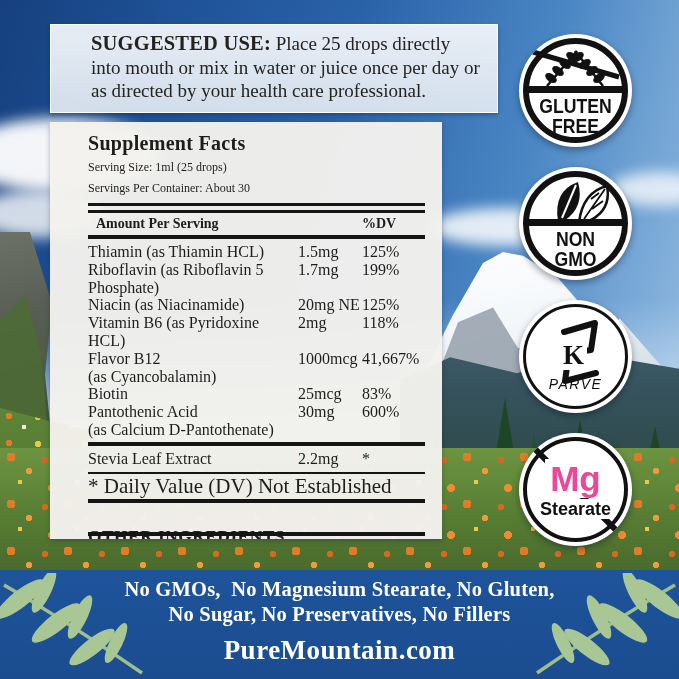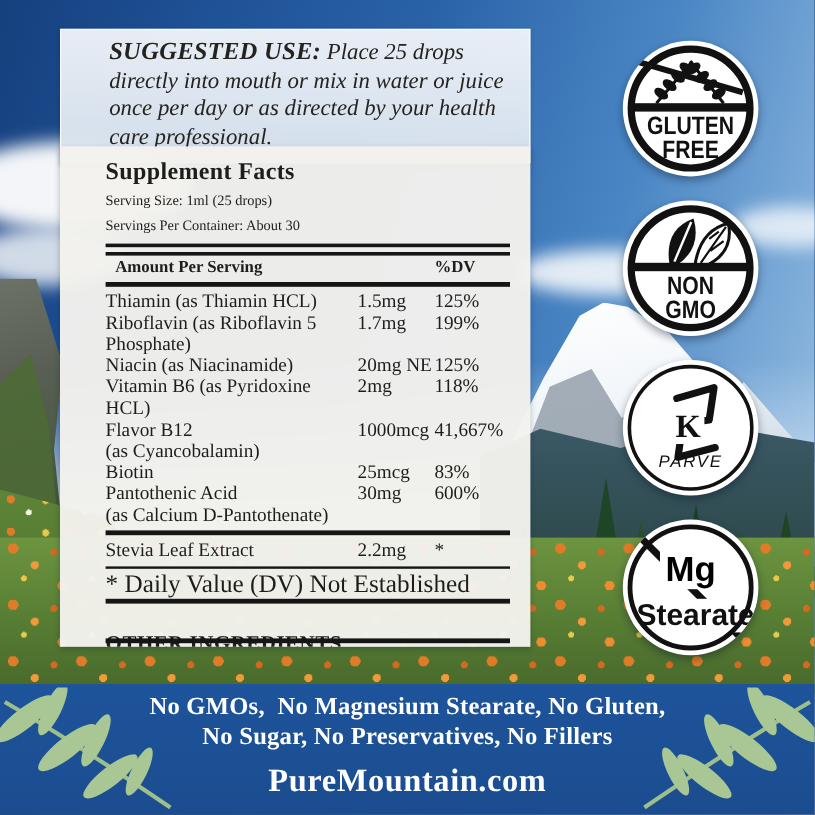--- a/index.html
+++ b/index.html
@@ -54,24 +54,24 @@
     background-size:57px 47px,57px 47px,57px 47px,57px 47px,57px 47px,100% 100%;}
   .meadow-left{position:absolute;left:0;top:408px;width:96px;height:60px;
     background:
       radial-gradient(circle 3.5px at 9px 8px, #e07b28 97%, transparent),
       radial-gradient(circle 2.5px at 24px 19px, #f3f3e8 97%, transparent),
       radial-gradient(circle 3px at 38px 9px, #e9c84a 97%, transparent),
       linear-gradient(180deg,#5d8438,#567c33);
     background-size:47px 27px,47px 27px,47px 27px,100% 100%;
     clip-path:polygon(0 0,100% 42%,100% 100%,0 100%);}
   
-  .suggested{position:absolute;left:50px;top:24px;width:392px;box-sizing:border-box;
+  .suggested{position:absolute;left:50px;top:24px;width:448px;box-sizing:border-box;
     padding:7px 13px 9px 40px;
     background:linear-gradient(180deg,rgba(238,242,248,.97),rgba(219,229,239,.95));
-    border:1px solid rgba(255,255,255,.85);box-shadow:0 2px 4px rgba(10,25,50,.35);font-style:italic;}
+    border:1px solid rgba(255,255,255,.85);box-shadow:0 2px 4px rgba(10,25,50,.35);}
   .suggested p{margin:0;font-size:19px;line-height:23.5px;color:#25231f;}
   .suggested b{font-size:20.5px;letter-spacing:.2px;}
   
   .facts{position:absolute;left:50px;top:122px;width:392px;height:417px;box-sizing:border-box;
     padding:9px 17px 0 38px;background:rgba(243,242,237,.97);
     box-shadow:0 2px 5px rgba(10,25,50,.3);overflow:hidden;}
   .sf-title{font-weight:bold;font-size:20px;letter-spacing:.3px;margin:1px 0 2px;}
   .sf-line{font-size:12px;line-height:20.5px;}
   .rule-double{margin-top:5px;height:4px;border-top:3px solid #151515;border-bottom:3px solid #151515;}
   .rule-thick{height:4px;background:#151515;}
@@ -103,24 +103,24 @@
   .b1{top:34px;} .b2{top:167px;} .b3{top:300px;} .b4{top:433px;}
   .k-letter{position:absolute;left:0;right:4px;top:40px;text-align:center;
     font-family:"Liberation Serif",serif;font-weight:bold;font-size:27px;color:#111;}
   .k-letter span{background:#fff;padding:0 3px;}
   .k-parve{position:absolute;left:0;right:0;top:76px;text-align:center;
     font-family:"Liberation Sans",sans-serif;font-style:italic;font-size:14px;
     letter-spacing:1.5px;color:#111;}
   .mg-slash{position:absolute;left:-8px;top:54px;width:130px;height:5.5px;background:#111;
     transform:rotate(45deg);transform-origin:center;}
   .mg-el{position:absolute;left:0;right:0;top:26px;text-align:center;
-    font-family:"Liberation Sans",sans-serif;font-weight:bold;font-size:29px;color:#000000;}
+    font-family:"Liberation Sans",sans-serif;font-weight:bold;font-size:35px;color:#ec4899;}
   .mg-el span{background:#fff;padding:0 5px;}
-  .mg-sub{position:absolute;left:0;right:0;top:66px;text-align:right;
-    font-family:"Liberation Sans",sans-serif;font-weight:bold;font-size:25px;color:#111;}
+  .mg-sub{position:absolute;left:0;right:0;top:66px;text-align:center;
+    font-family:"Liberation Sans",sans-serif;font-weight:bold;font-size:18px;color:#111;}
   .mg-sub span{background:#fff;padding:0 3px;}
   
   .banner{position:absolute;left:0;right:0;top:570px;height:109px;
     background:linear-gradient(180deg,#1e549b 0%,#1b4c8f 100%);}
   .banner-text{position:absolute;left:0;right:0;top:7px;text-align:center;color:#fff;}
   .bl{font-weight:bold;font-size:20.5px;line-height:25px;letter-spacing:.2px;white-space:pre-wrap;}
   .bsite{font-weight:bold;font-size:27px;margin-top:8px;letter-spacing:.5px;}
   .leaves{position:absolute;bottom:2px;}
   .leaves-left{left:-8px;}
   .leaves-right{right:-8px;transform:scaleX(-1);}

